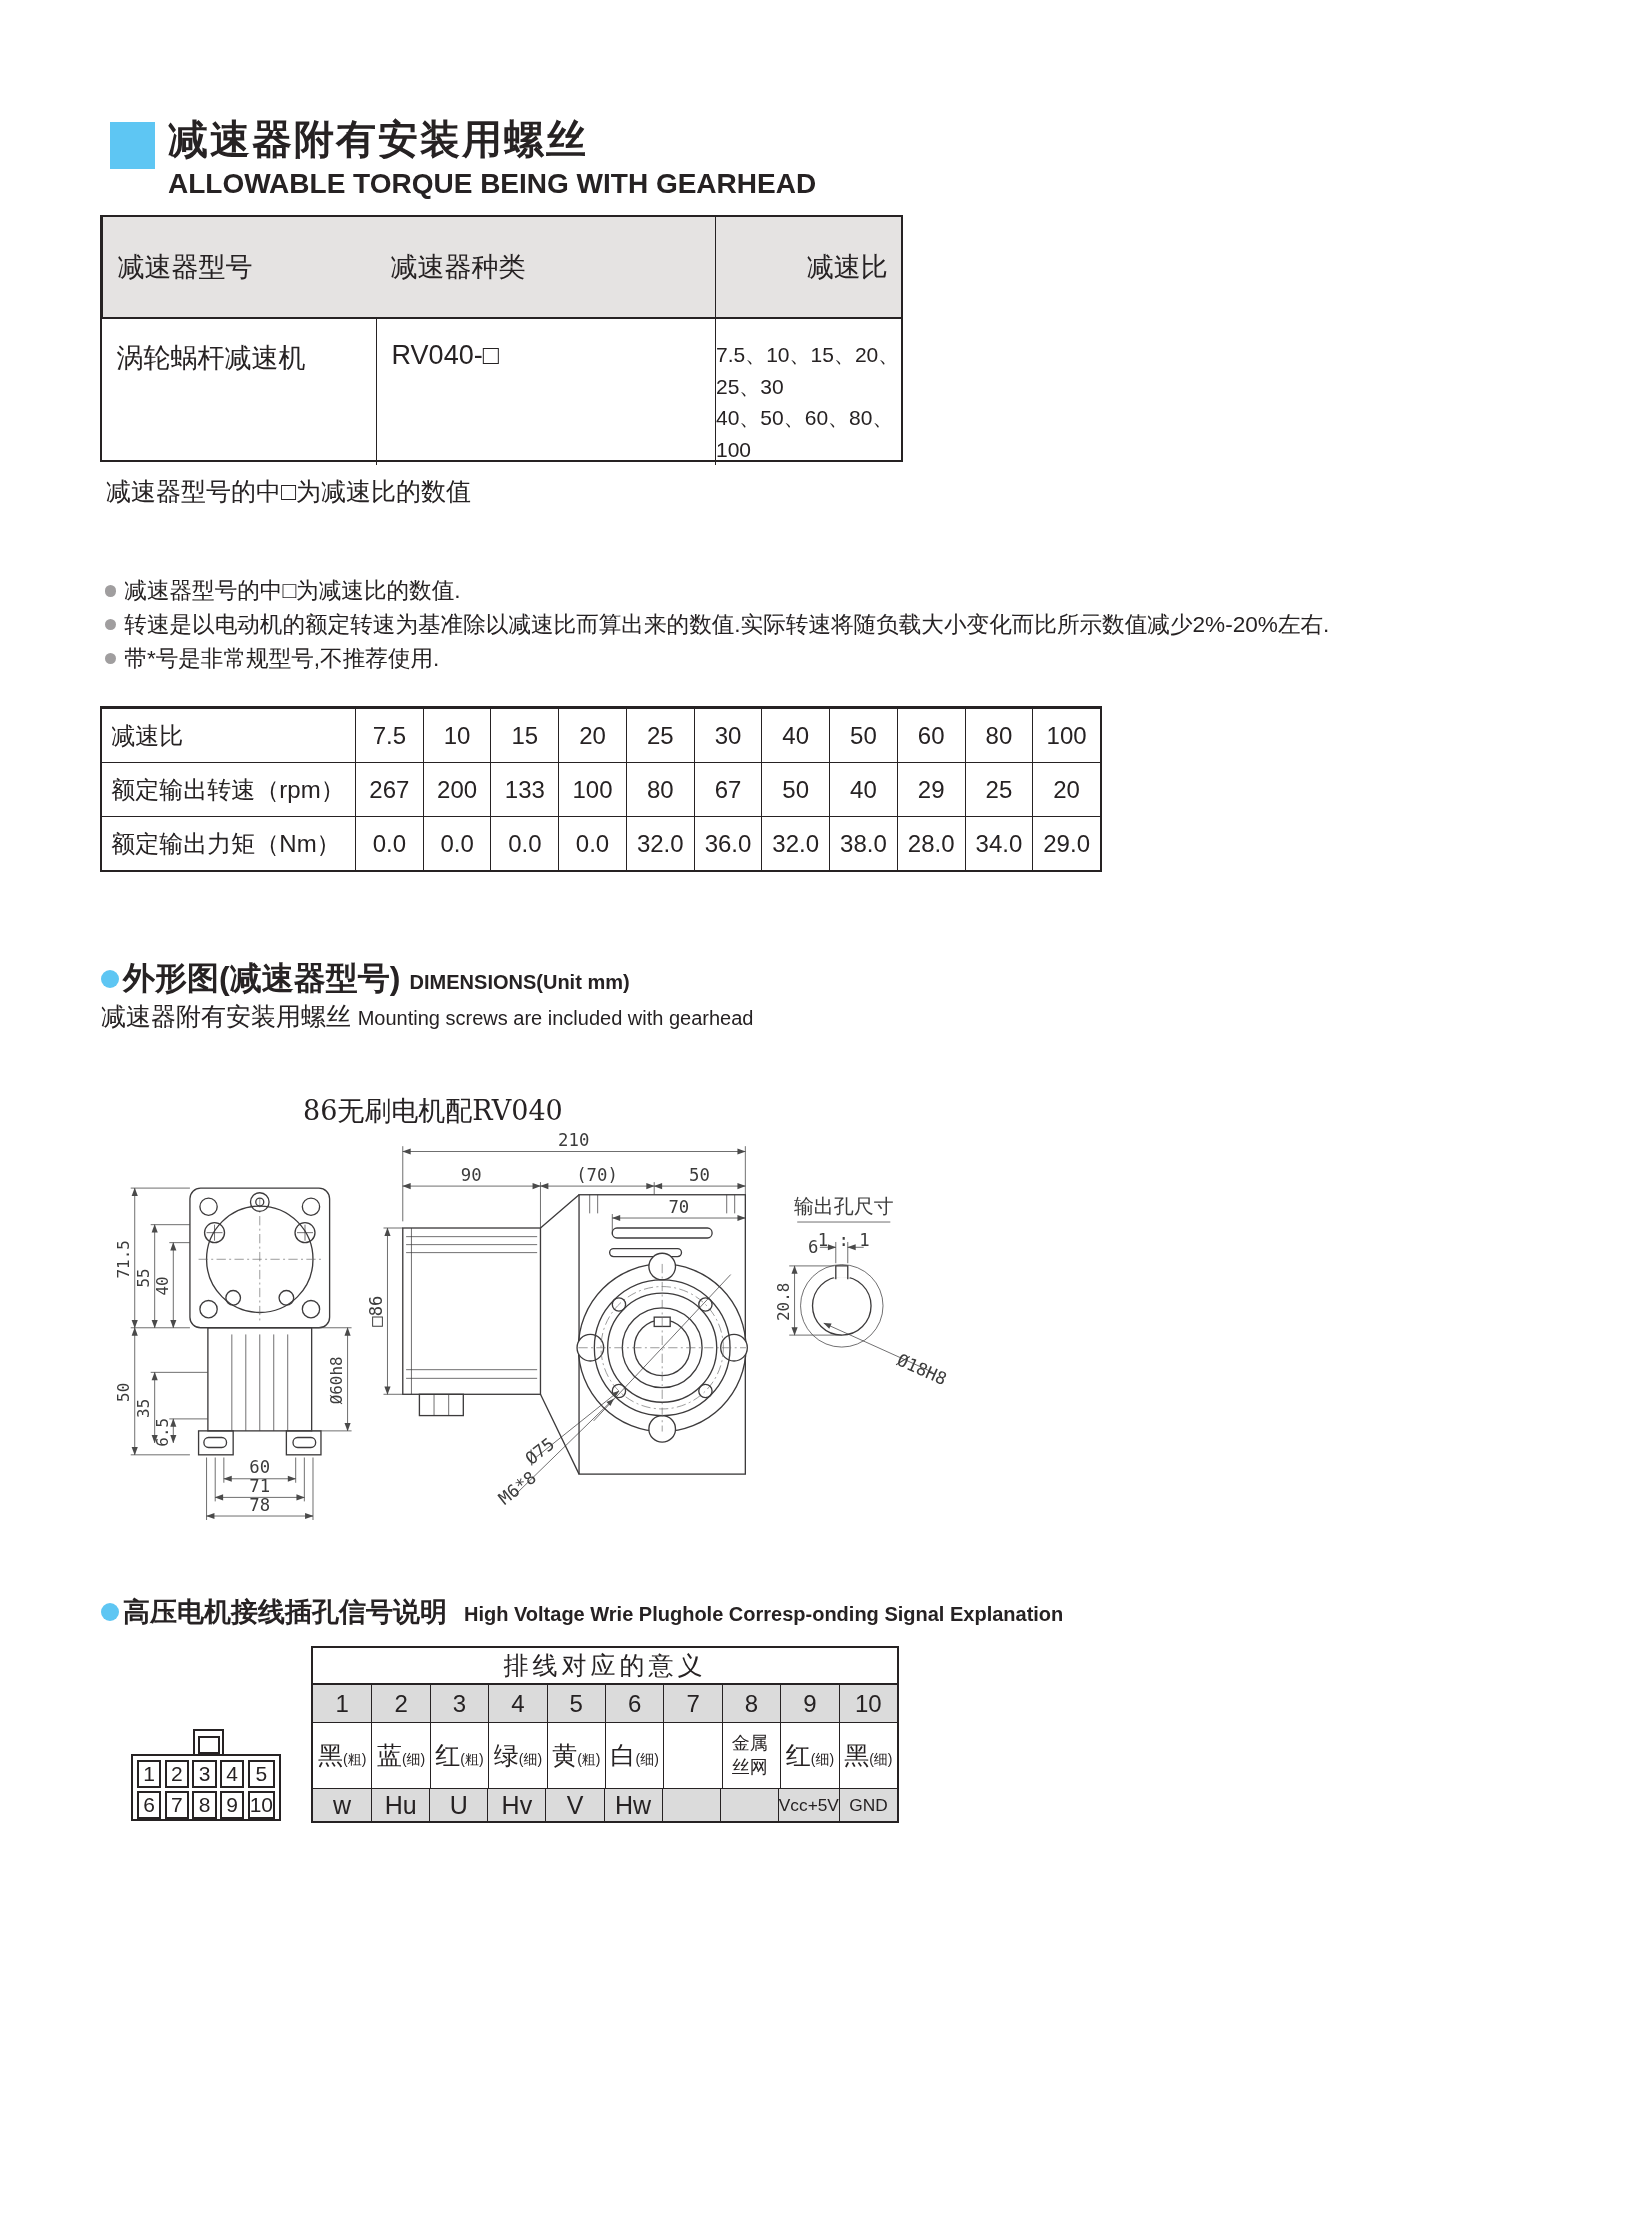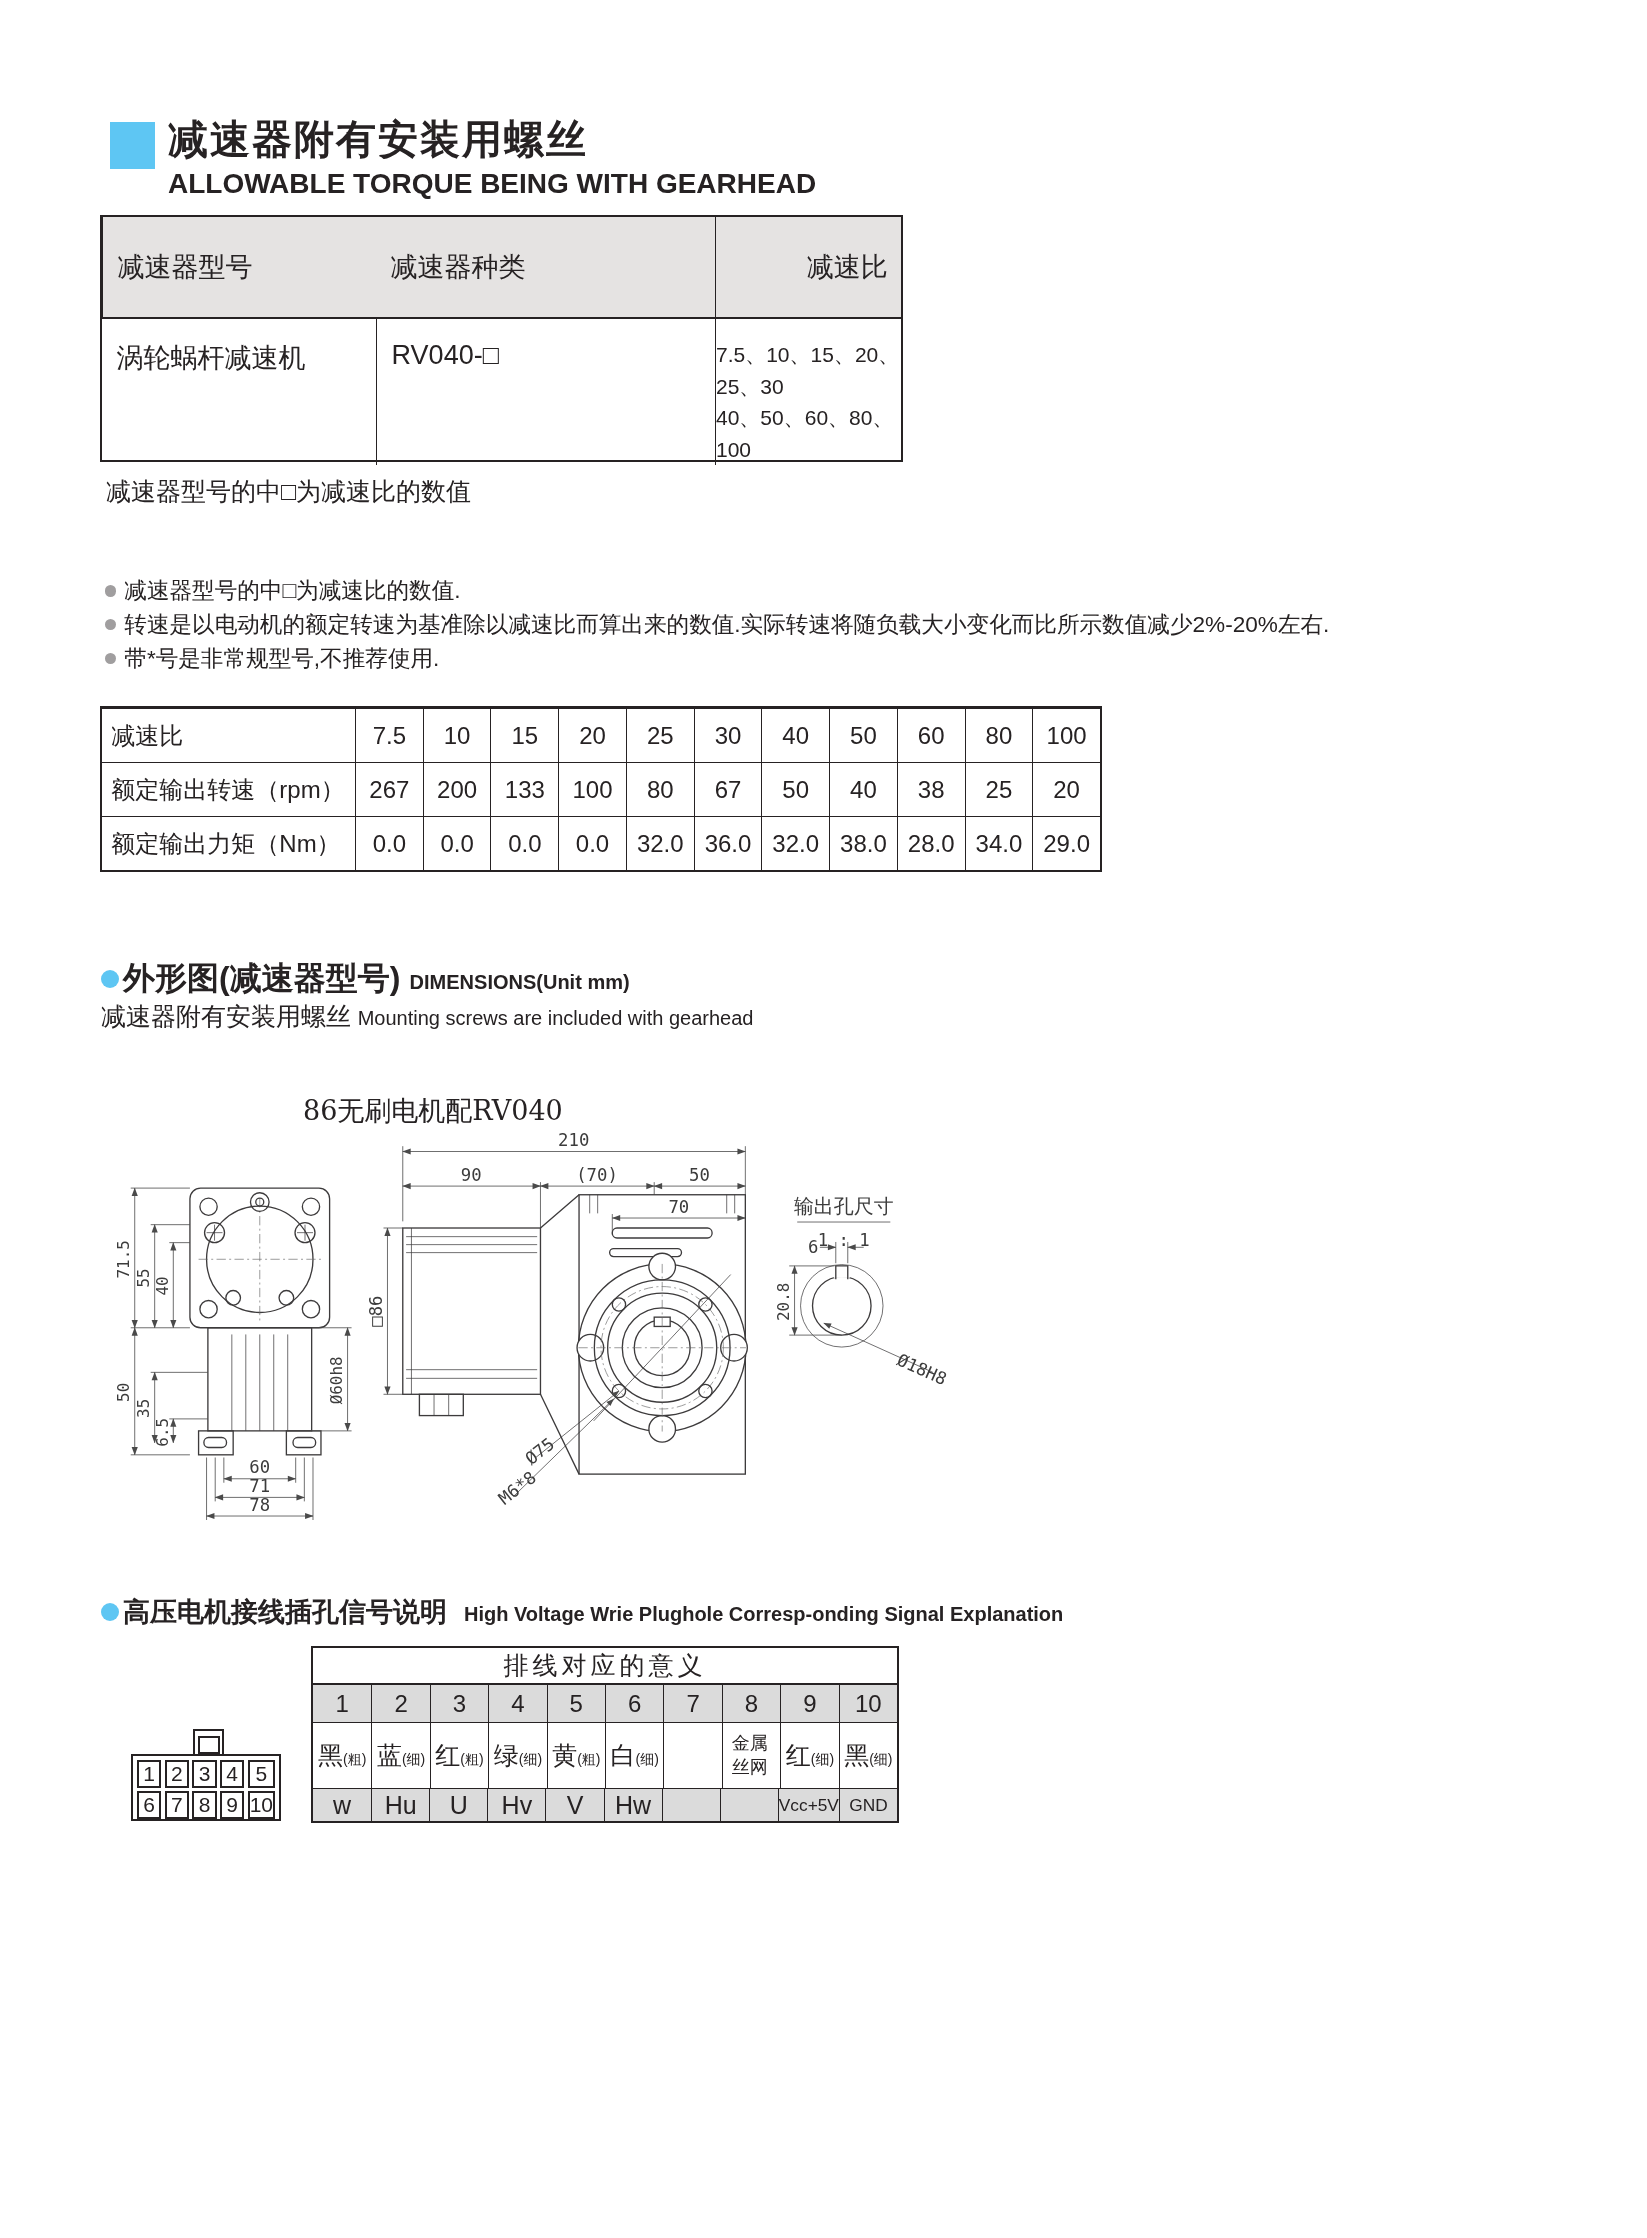--- a/index.html
+++ b/index.html
@@ -137,21 +137,21 @@
   <div class="row row2">
     <div class="lab">额定输出转速（rpm）</div>
     <div class="v">267</div>
     <div class="v">200</div>
     <div class="v">133</div>
     <div class="v">100</div>
     <div class="v">80</div>
     <div class="v">67</div>
     <div class="v">50</div>
     <div class="v">40</div>
-    <div class="v">38</div>
+    <div class="v">29</div>
     <div class="v">25</div>
     <div class="v">20</div>
   </div>
   <div class="row row2">
     <div class="lab">额定输出力矩（Nm）</div>
     <div class="v">0.0</div>
     <div class="v">0.0</div>
     <div class="v">0.0</div>
     <div class="v">0.0</div>
     <div class="v">32.0</div>

